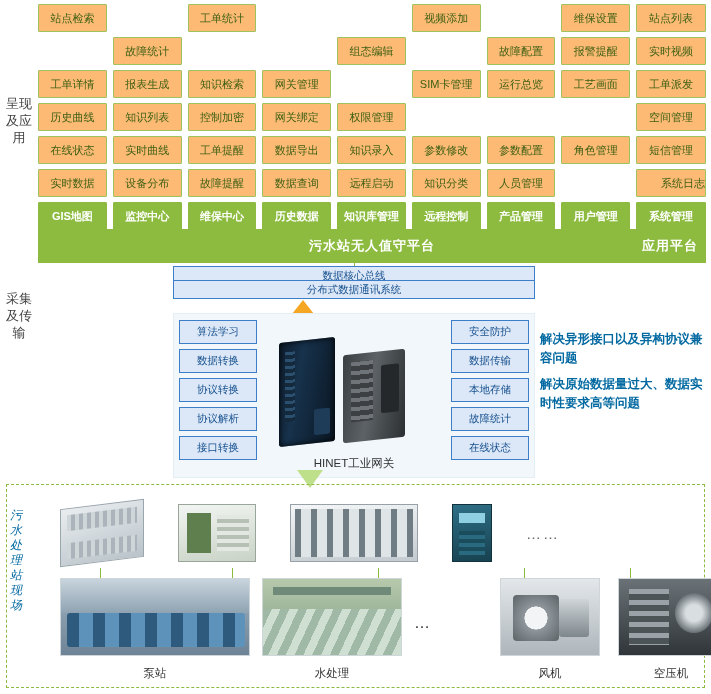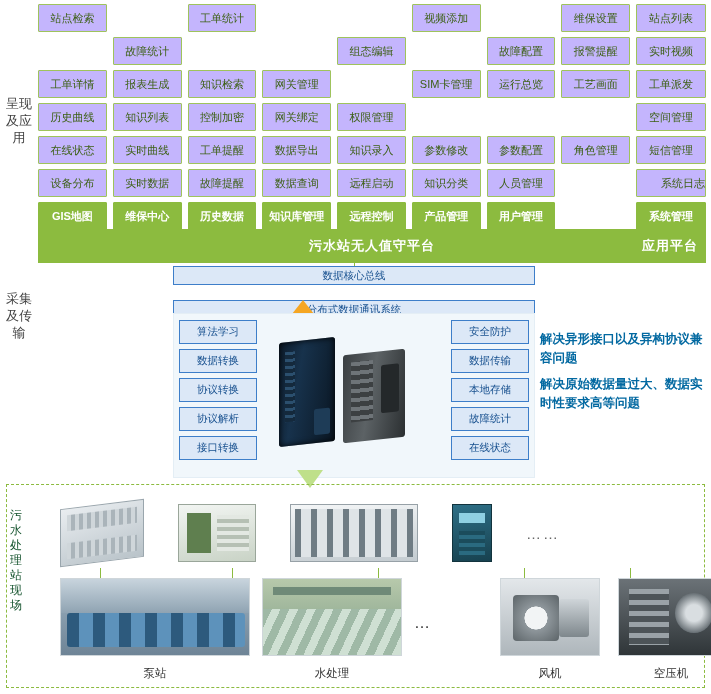--- a/index.html
+++ b/index.html
@@ -25,21 +25,21 @@
     position: absolute;
     left: 38px; top: 4px;
     width: 668px;
     display: grid;
     grid-template-columns: repeat(8, 1fr);
     gap: 5px 6px;
   }
   .cell {
     height: 28px;
     border: 1px solid #9fc35c;
-    background: #c4b5fd;
+    background: #fdba74;
     color: #3b5f12;
     font-size: 11px;
     display: flex; align-items: center; justify-content: center;
     border-radius: 1px;
     white-space: nowrap;
   }
   .cell.empty { border: none; background: transparent; }
   .cell.filled {
     background: #8cbb3f;
     border-color: #8cbb3f;
@@ -64,21 +64,21 @@
   .bus {
     position: absolute;
     left: 173px; width: 362px; height: 19px;
     background: #dce8f7;
     border: 1px solid #3d7ec9;
     color: #17508f;
     font-size: 10.5px;
     display: flex; align-items: center; justify-content: center;
   }
   #bus-core { top: 266px; }
-  #bus-dist { top: 300px; }
+  #bus-dist { top: 280px; }
   .vconn {
     position: absolute;
     width: 1px; background: #8cbb3f;
   }
   
   #transport {
     position: absolute;
     left: 173px; top: 313px;
     width: 362px; height: 165px;
     background: #f1f7fb;
@@ -164,21 +164,21 @@
   #note-2 { top: 375px; }
   
   #station {
     position: absolute;
     left: 6px; top: 484px;
     width: 699px; height: 204px;
     border: 1px dashed #8cbb3f;
   }
   #station-label {
     position: absolute; left: 10px; top: 508px;
-    width: 18px; font-size: 12px; line-height: 15px; color: #14532d;
+    width: 18px; font-size: 12px; line-height: 15px; color: #0369a1; font-style: italic;
   }
   #row-controllers {
     position: absolute; left: 60px; top: 498px;
     width: 640px; height: 70px;
     display: flex; align-items: center; gap: 34px;
   }
   .ctrl {
     position: relative; height: 58px;
   }
   .ctrl-a { width: 84px; background: linear-gradient(165deg,#e9edf0,#b9c3c9); border: 1px solid #9aa6ad; transform: skewY(-7deg); }
@@ -294,30 +294,31 @@
   <div class="cell">在线状态</div>
   <div class="cell">实时曲线</div>
   <div class="cell">工单提醒</div>
   <div class="cell">数据导出</div>
   <div class="cell">知识录入</div>
   <div class="cell">参数修改</div>
   <div class="cell">参数配置</div>
   <div class="cell">角色管理</div>
   <div class="cell" style="grid-column:9;">短信管理</div>
 
+  <div class="cell">实时数据</div>
   <div class="cell">设备分布</div>
-  <div class="cell">实时数据</div>
   <div class="cell">故障提醒</div>
   <div class="cell">数据查询</div>
   <div class="cell">远程启动</div>
   <div class="cell">知识分类</div>
   <div class="cell">人员管理</div>
   <div class="cell" style="grid-column:9;padding-left:24px;">系统日志</div>
 
   <div class="cell filled">GIS地图</div>
+  <div class="cell filled">监控中心</div>
   <div class="cell filled">维保中心</div>
   <div class="cell filled">历史数据</div>
   <div class="cell filled">知识库管理</div>
   <div class="cell filled">远程控制</div>
   <div class="cell filled">产品管理</div>
   <div class="cell filled">用户管理</div>
   <div class="cell filled" style="grid-column:9;">系统管理</div>
 </div>
 
 <div id="platform-bar">
@@ -351,20 +352,21 @@
   </div>
 
   <div class="fn-col" id="fn-right">
     <div class="fn-box">安全防护</div>
     <div class="fn-box">数据传输</div>
     <div class="fn-box">本地存储</div>
     <div class="fn-box">故障统计</div>
     <div class="fn-box">在线状态</div>
   </div>
 
+  <div id="gateway-caption">HINET工业网关</div>
 </div>
 
 <div id="arrow-down"></div>
 
 <div class="note" id="note-1">解决异形接口以及异构协议兼容问题</div>
 <div class="note" id="note-2">解决原始数据量过大、数据实时性要求高等问题</div>
 
 <div id="station"></div>
 <div id="station-label">污水处理站现场</div>
 

